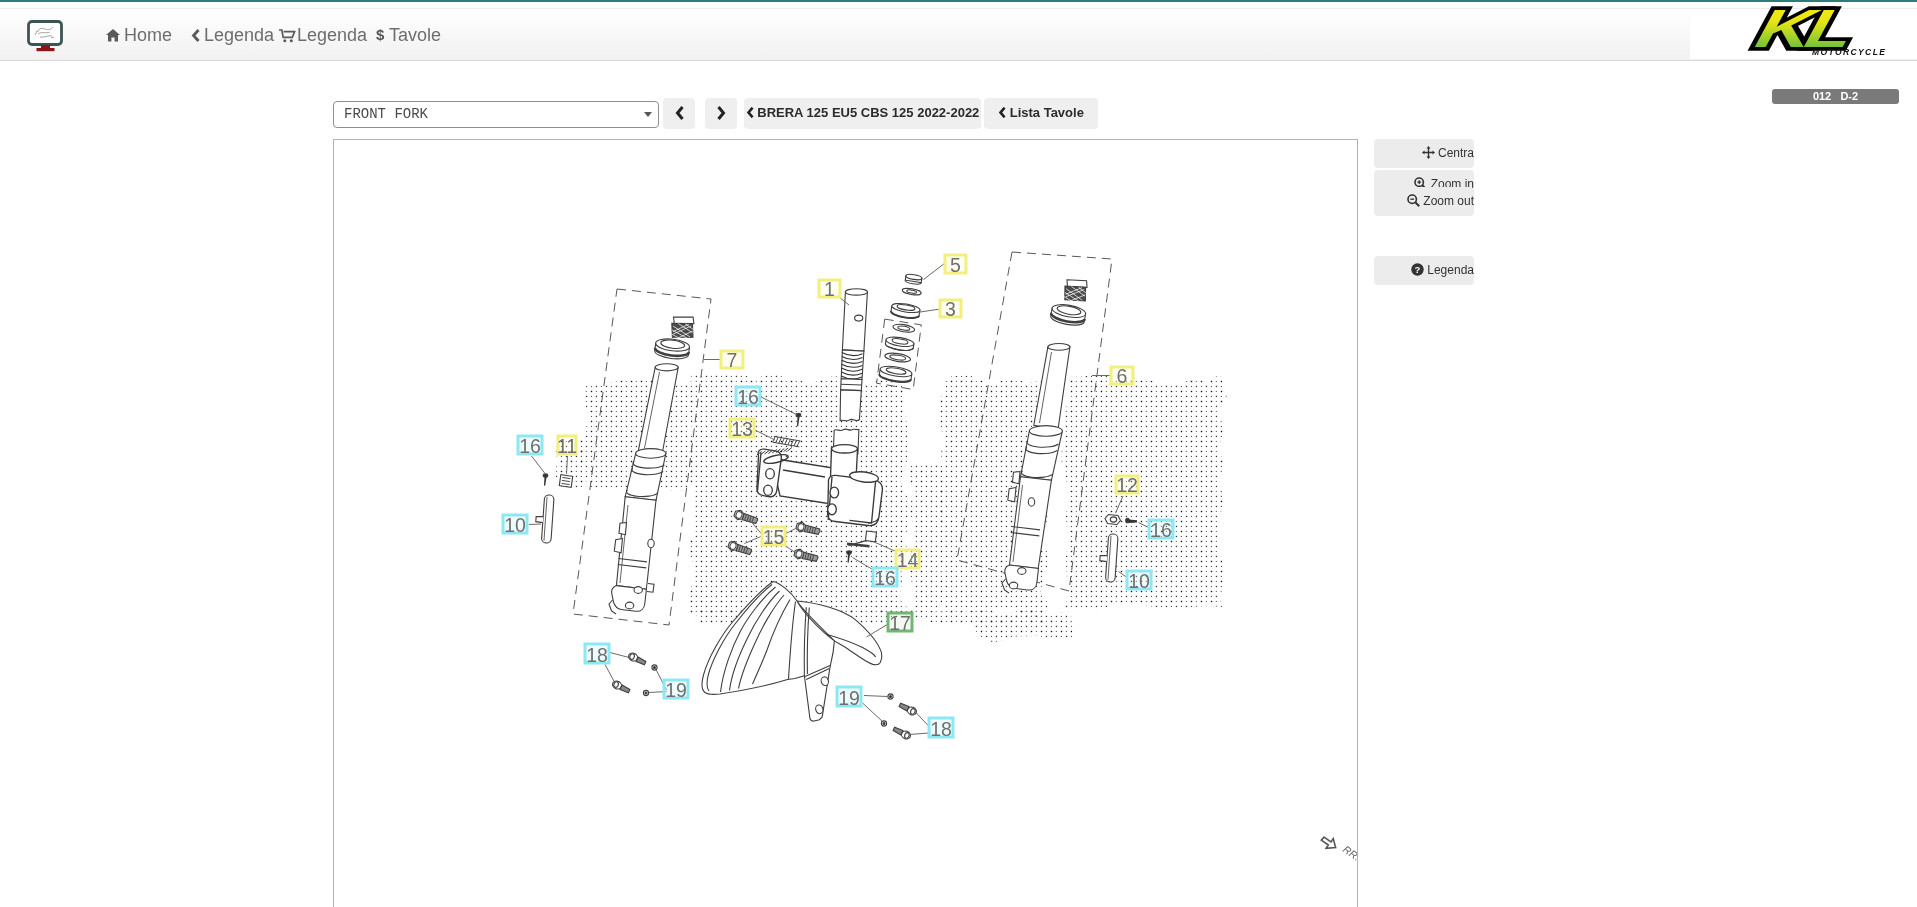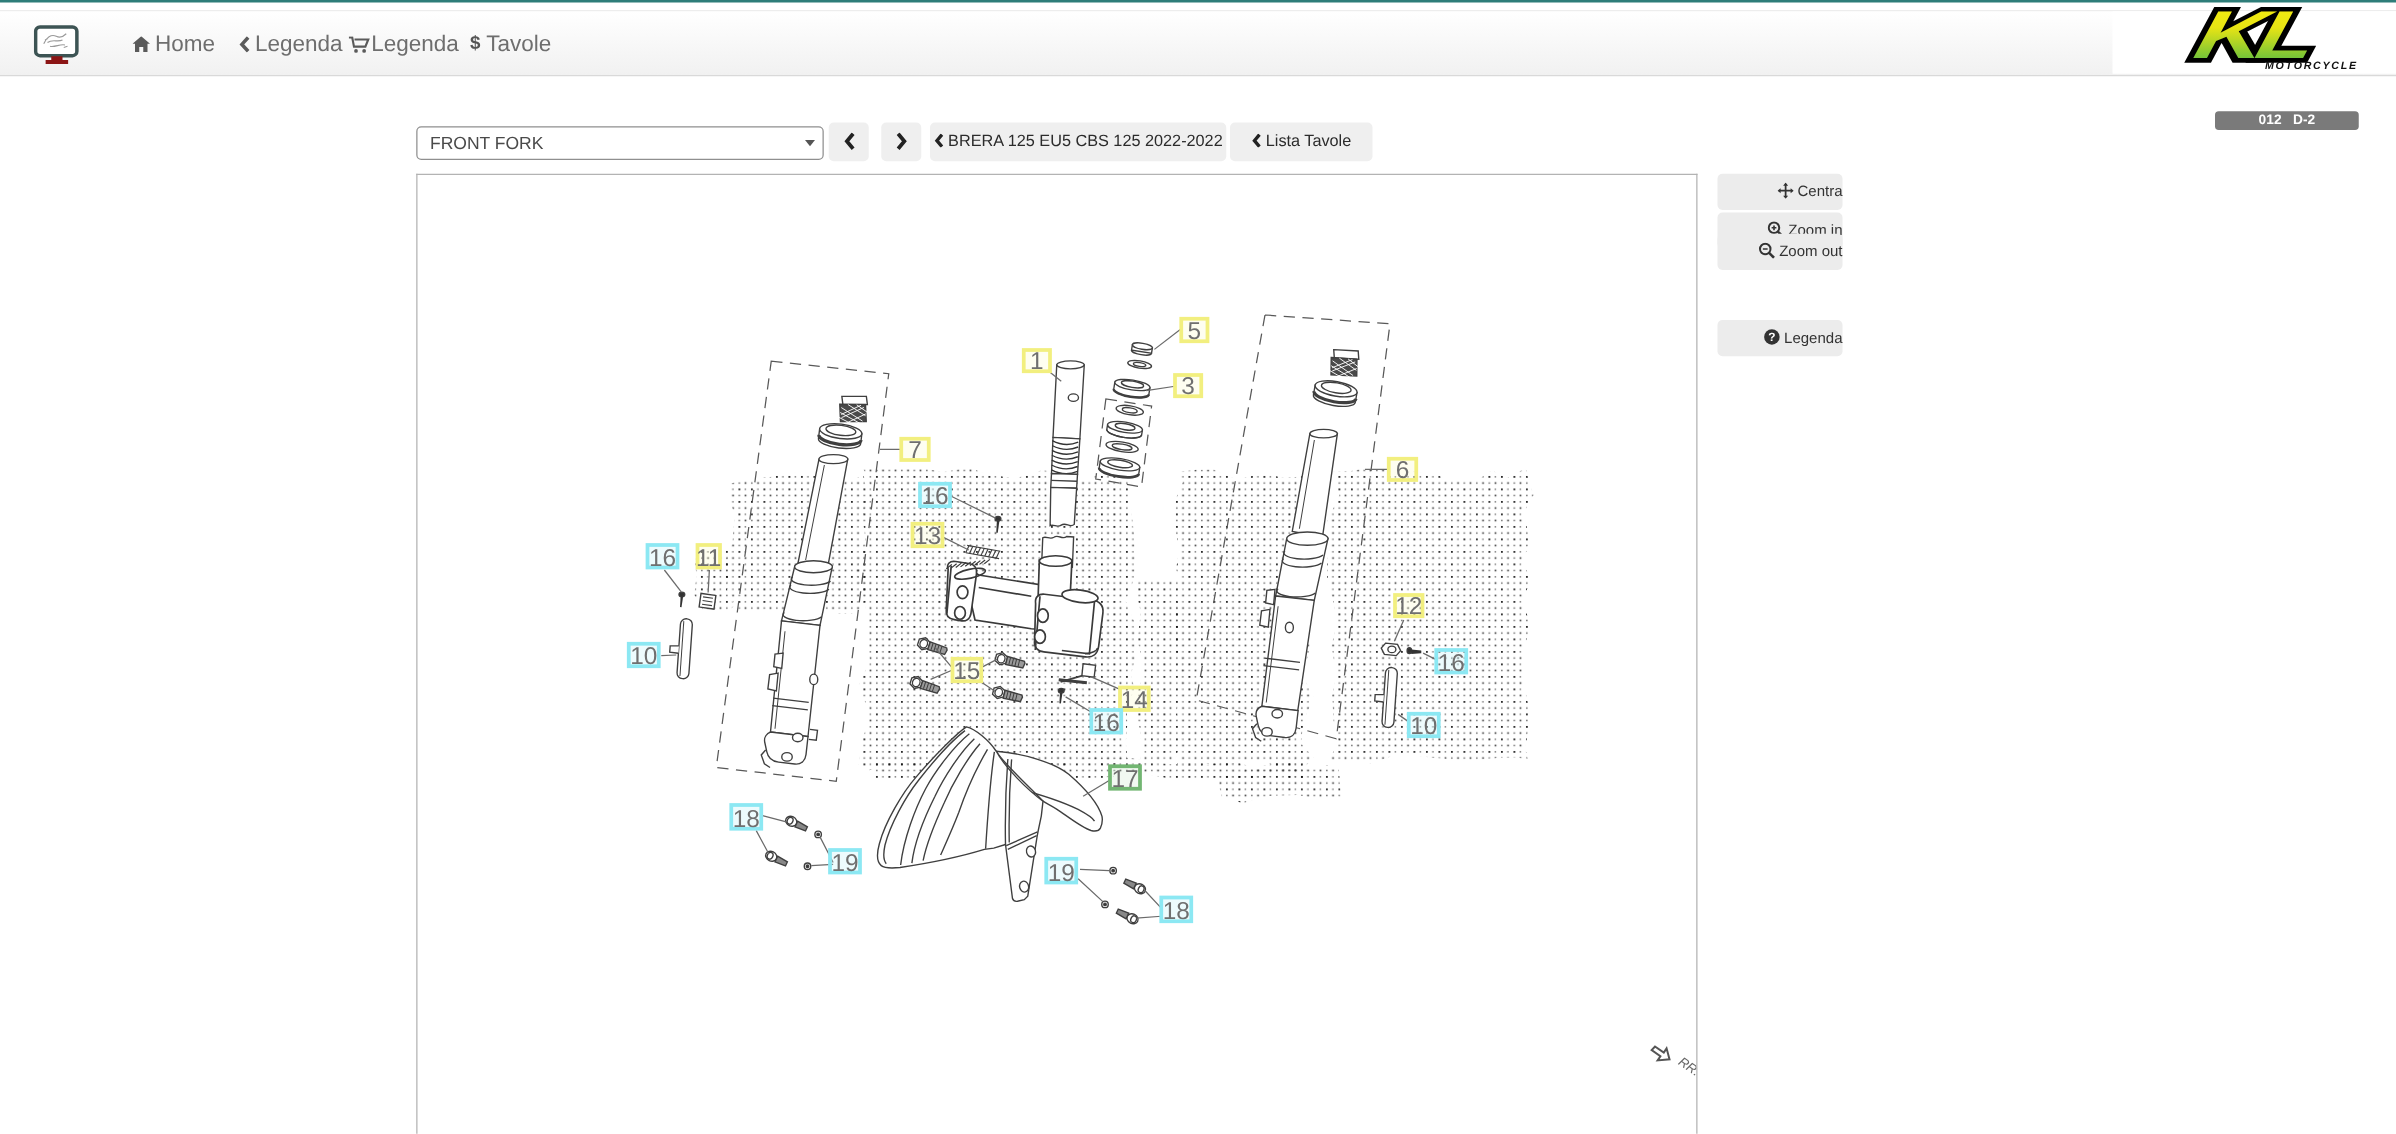--- a/index.html
+++ b/index.html
@@ -4,28 +4,28 @@
 <style>
   html,body{margin:0;padding:0;width:1917px;height:907px;background:#fff;overflow:hidden;
     font-family:"Liberation Sans",sans-serif;}
   #topline{position:absolute;left:0;top:0;width:1917px;height:2px;background:#2e7d79;z-index:9;}
   #navbar{position:absolute;left:0;top:8px;width:1917px;height:51px;
     background:linear-gradient(#ffffff,#f1f1f1);
     border-top:1px solid #ededed;border-bottom:1px solid #d9d9d9;}
   .navitem{position:absolute;top:28px;font-size:18px;color:#6e6e6e;line-height:15px;}
   .navic{position:absolute;}
   #logobox{position:absolute;right:0;top:9px;width:227px;height:50px;background:#fff;}
-  #badge{position:absolute;left:1772px;top:89px;width:115px;height:15px;background:#7a7a7a;
+  #badge{position:absolute;left:1772px;top:89px;width:127px;height:15px;background:#7a7a7a;
     border-radius:3px;color:#fff;font-weight:bold;font-size:11px;text-align:center;line-height:15px;}
   #selbox{position:absolute;left:333px;top:101px;width:326px;height:27px;border:1px solid #8f8f8f;
-    border-radius:4px;background:#fff;font-size:14px;color:#4a4a4a;line-height:25px;padding-left:10px;box-sizing:border-box;}
+    border-radius:4px;background:#fff;font-size:14px;color:#4a4a4a;line-height:25px;padding-left:10px;box-sizing:border-box;font-family:Liberation Mono, monospace;}
   #selcaret{position:absolute;left:644px;top:112px;width:0;height:0;
     border-left:4.5px solid transparent;border-right:4.5px solid transparent;border-top:5.5px solid #555;}
   .tbtn{position:absolute;top:98px;height:31px;background:#efefef;border-radius:4px;
-    color:#2b2b2b;font-size:13px;text-align:center;box-sizing:border-box;white-space:nowrap;overflow:hidden;}
+    color:#2b2b2b;font-size:13px;text-align:center;box-sizing:border-box;white-space:nowrap;overflow:hidden;font-weight:bold;}
   .sbtn{position:absolute;left:1374px;width:100px;height:29px;background:#ececec;border-radius:4px;
     color:#333;font-size:12px;box-sizing:border-box;text-align:right;line-height:29px;}
   .sbtn svg{vertical-align:-2px;}
   #canvas{position:absolute;left:333px;top:139px;width:1025px;height:768px;
     border:1px solid #b3b3b3;border-bottom:none;box-sizing:border-box;background:#fff;}
 </style>
 </head>
 <body>
 <div id="navbar"></div>
 <div id="topline"></div>

